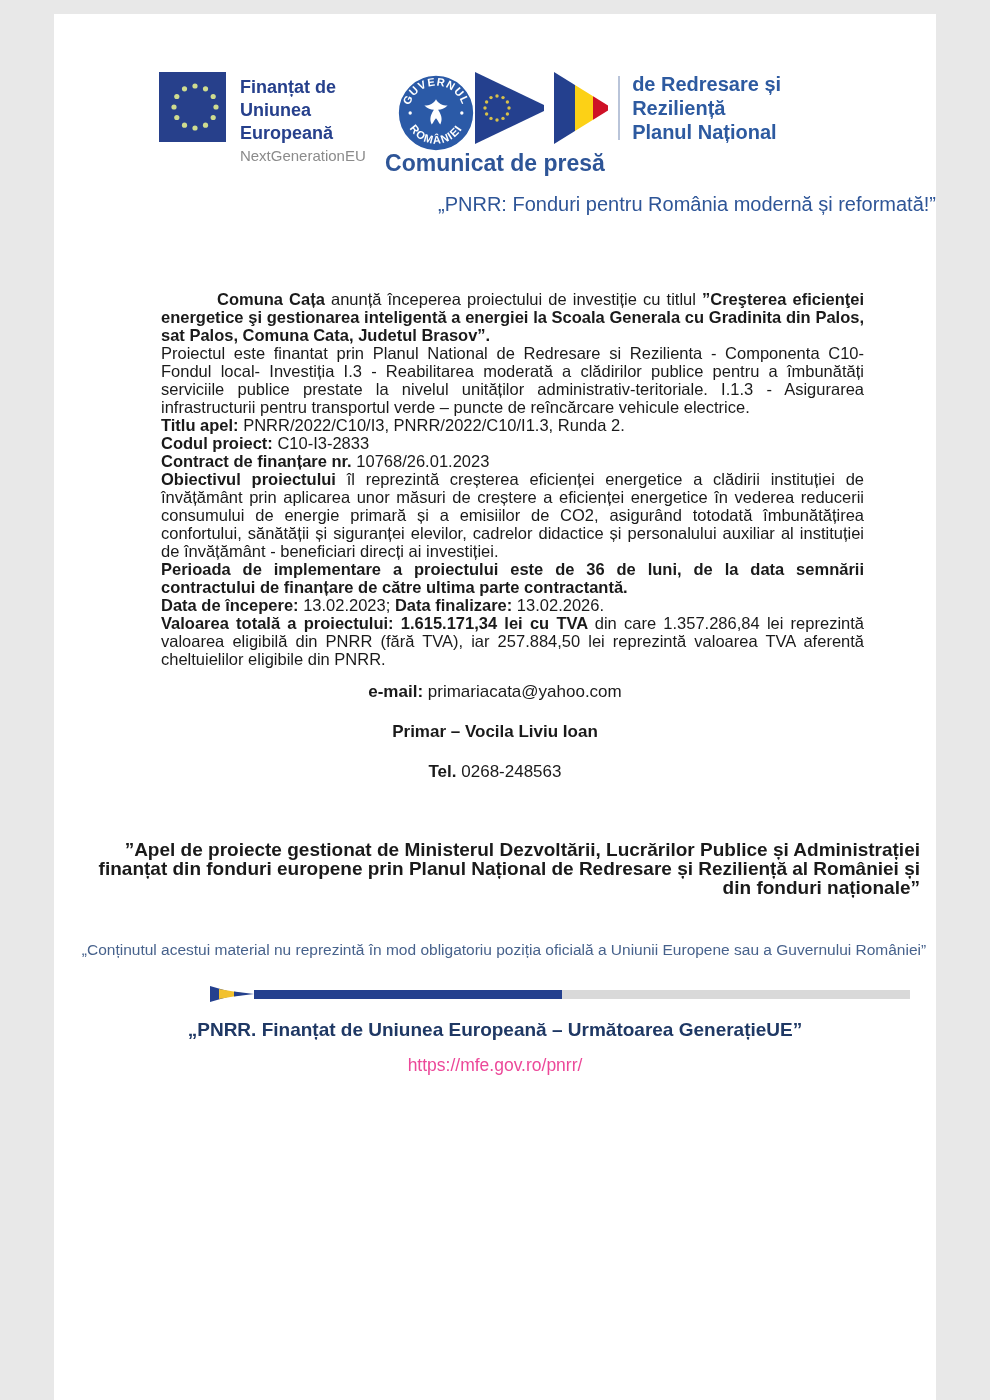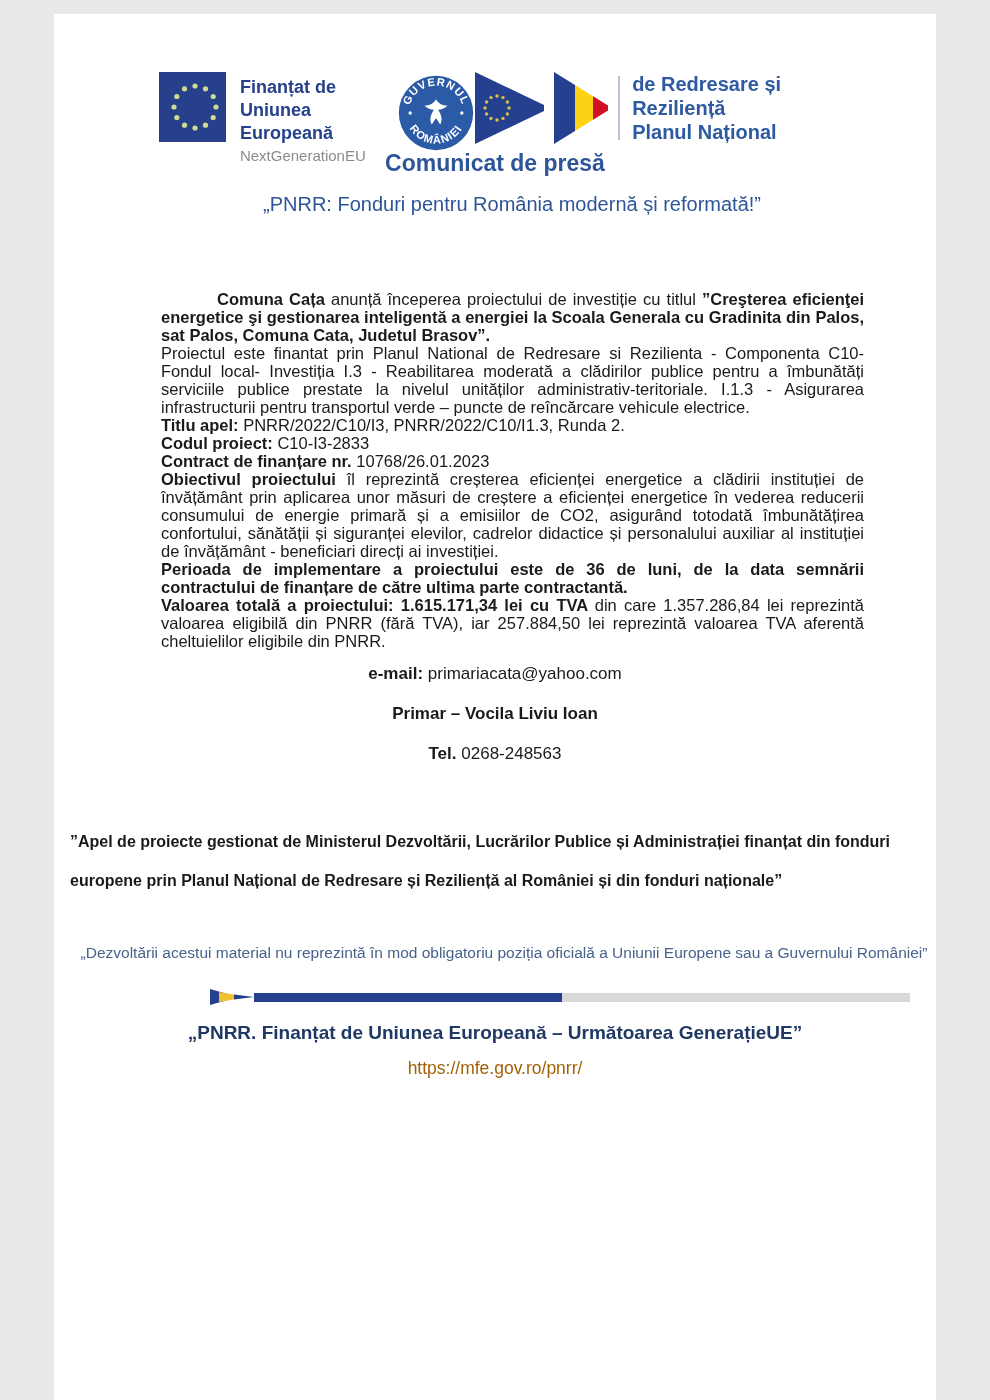--- a/index.html
+++ b/index.html
@@ -19,53 +19,53 @@
   .eu-logo .l1, .eu-logo .l2 { font-weight: bold; color: #26408c; font-size: 18px; line-height: 23px; }
   .eu-logo .l3 { color: #8b8b8b; font-size: 15px; line-height: 22px; }
   .pnrr-logo { display: flex; gap: 10px; align-items: center; }
   .pnrr-logo .txt { color: #2d5aa0; font-weight: bold; font-size: 20px; line-height: 24px; padding-left: 2px; }
   .sep { width: 2px; height: 64px; background: #b9c4d9; }
   
   .doc-title {
     text-align: center; color: #2e5597; font-weight: bold; font-size: 23px; margin-top: -14px;
   }
   .doc-subtitle {
-    text-align: center; color: #2e5597; font-size: 20px; margin-top: 16px; padding-left: 34px;
+    text-align: right; color: #2e5597; font-size: 20px; margin-top: 16px; padding-left: 34px;
   }
   
   .body-text {
     margin-top: 74px; padding: 0 72px 0 107px;
     font-size: 16.5px; line-height: 18px; text-align: justify;
   }
   .body-text p.indent { text-indent: 56px; }
   .b { font-weight: bold; }
   
   .contact { text-align: center; margin-top: 14px; font-size: 17px; }
   .contact .row { margin-bottom: 20px; font-weight: bold; }
   .contact .row .plain { font-weight: normal; }
   
   .statement {
-    margin: 58px auto 0; width: 850px; text-align: left;
-    font-weight: bold; font-size: 16px; line-height: 39px;
+    margin: 58px auto 0; width: 850px; text-align: right;
+    font-weight: bold; font-size: 19px; line-height: 19px;
   }
   .disclaimer {
     margin: 44px auto 0; width: 900px; text-align: center;
     color: #47628c; font-size: 15.5px;
   }
   
   .pen-bar { display: flex; align-items: center; margin: 26px 0 0 156px; height: 18px; }
   .pen-bar .bar-blue { width: 308px; height: 9px; background: #24408e; }
   .pen-bar .bar-gray { width: 348px; height: 9px; background: #d9d9d9; }
   .footer-motto {
     text-align: center; margin-top: 16px;
     color: #1f3864; font-weight: bold; font-size: 19px;
   }
   .footer-links {
     display: flex; justify-content: center; gap: 64px; margin-top: 14px;
-    color: #a16207; font-size: 17.5px;
+    color: #ec4899; font-size: 17.5px;
   }
   .footer-links span { cursor: pointer; }
 </style>
 </head>
 <body>
 
 <div class="page">
 
   <div class="header">
 
@@ -156,37 +156,38 @@
   <div class="doc-subtitle">„PNRR: Fonduri pentru România modernă și reformată!”</div>
 
   <div class="body-text">
       <p class="indent"><span class="b">Comuna Cața </span><span>anunță începerea proiectului de investiție cu titlul </span><span class="b">”Creşterea eficienţei energetice şi gestionarea inteligentă a energiei la Scoala Generala cu Gradinita din Palos, sat Palos, Comuna Cata, Judetul Brasov”.</span></p>
       <p class=""><span>Proiectul este finantat prin Planul National de Redresare si Rezilienta - Componenta C10- Fondul local- Investiția I.3 - Reabilitarea moderată a clădirilor publice pentru a îmbunătăți serviciile publice prestate la nivelul unităților administrativ-teritoriale. I.1.3 - Asigurarea infrastructurii pentru transportul verde – puncte de reîncărcare vehicule electrice.</span></p>
       <p class=""><span class="b">Titlu apel: </span><span>PNRR/2022/C10/I3, PNRR/2022/C10/I1.3, Runda 2.</span></p>
       <p class=""><span class="b">Codul proiect: </span><span>C10-I3-2833</span></p>
       <p class=""><span class="b">Contract de finanțare nr. </span><span>10768/26.01.2023</span></p>
       <p class=""><span class="b">Obiectivul proiectului </span><span>îl reprezintă creșterea eficienței energetice a clădirii instituției de învățământ prin aplicarea unor măsuri de creștere a eficienței energetice în vederea reducerii consumului de energie primară și a emisiilor de CO2, asigurând totodată îmbunătățirea confortului, sănătății și siguranței elevilor, cadrelor didactice și personalului auxiliar al instituției de învățământ - beneficiari direcți ai investiției.</span></p>
       <p class=""><span class="b">Perioada de implementare a proiectului este de 36 de luni, de la data semnării contractului de finanțare de către ultima parte contractantă.</span></p>
+      <p class=""><span class="b">Data de începere: </span><span>13.02.2023; </span><span class="b">Data finalizare: </span><span>13.02.2026.</span></p>
       <p class=""><span class="b">Valoarea totală a proiectului: 1.615.171,34 lei cu TVA </span><span>din care 1.357.286,84 lei reprezintă valoarea eligibilă din PNRR (fără TVA), iar 257.884,50 lei reprezintă valoarea TVA aferentă cheltuielilor eligibile din PNRR.</span></p>
     </div>
 
   <div class="contact">
     <div class="row">
       <span>e-mail:</span>
       <span class="plain">primariacata@yahoo.com</span>
     </div>
     <div class="row">Primar – Vocila Liviu Ioan</div>
     <div class="row">
       <span>Tel.</span>
       <span class="plain">0268-248563</span>
     </div>
   </div>
 
   <div class="statement">”Apel de proiecte gestionat de Ministerul Dezvoltării, Lucrărilor Publice și Administrației finanțat din fonduri europene prin Planul Național de Redresare și Reziliență al României și din fonduri naționale”</div>
-  <div class="disclaimer">„Dezvoltării acestui material nu reprezintă în mod obligatoriu poziția oficială a Uniunii Europene sau a Guvernului României”</div>
+  <div class="disclaimer">„Conținutul acestui material nu reprezintă în mod obligatoriu poziția oficială a Uniunii Europene sau a Guvernului României”</div>
 
   <div class="pen-bar">
     <svg width="44" height="18">
       <polygon points="0,1 28,9 0,17" fill="#24408e"></polygon>
       <polygon points="9,4 38,9 9,14" fill="#f2c12e"></polygon>
       <polygon points="24,6.5 44,9 24,11.5" fill="#24408e"></polygon>
     </svg>
     <div class="bar-blue"></div>
     <div class="bar-gray"></div>
   </div>

